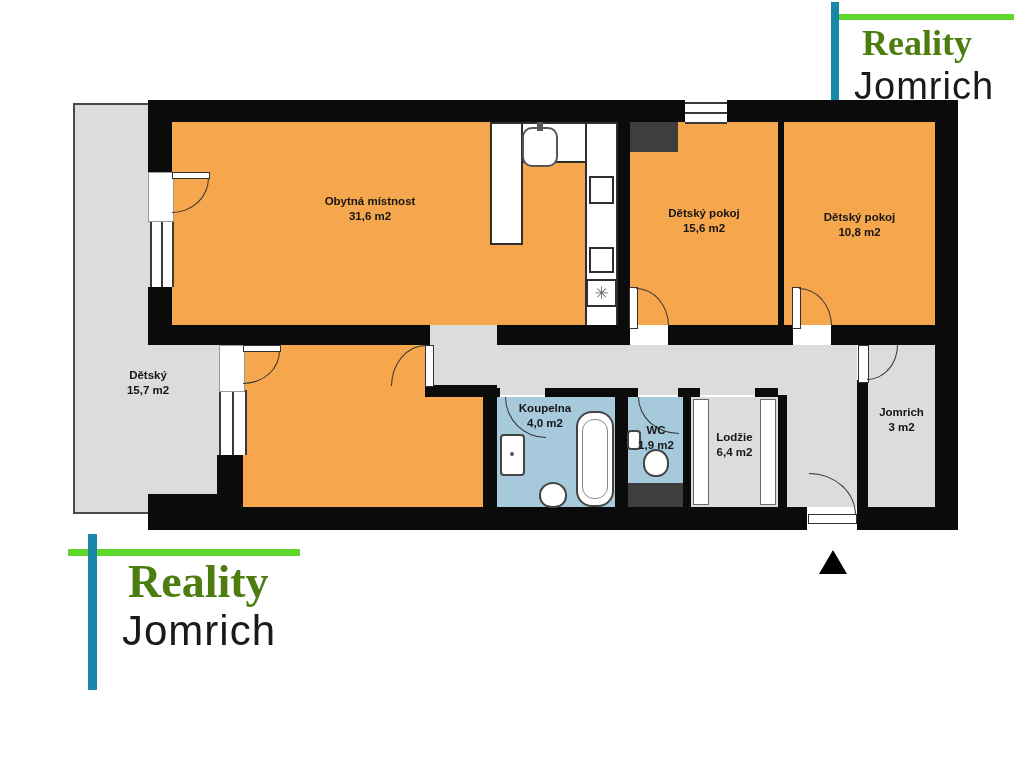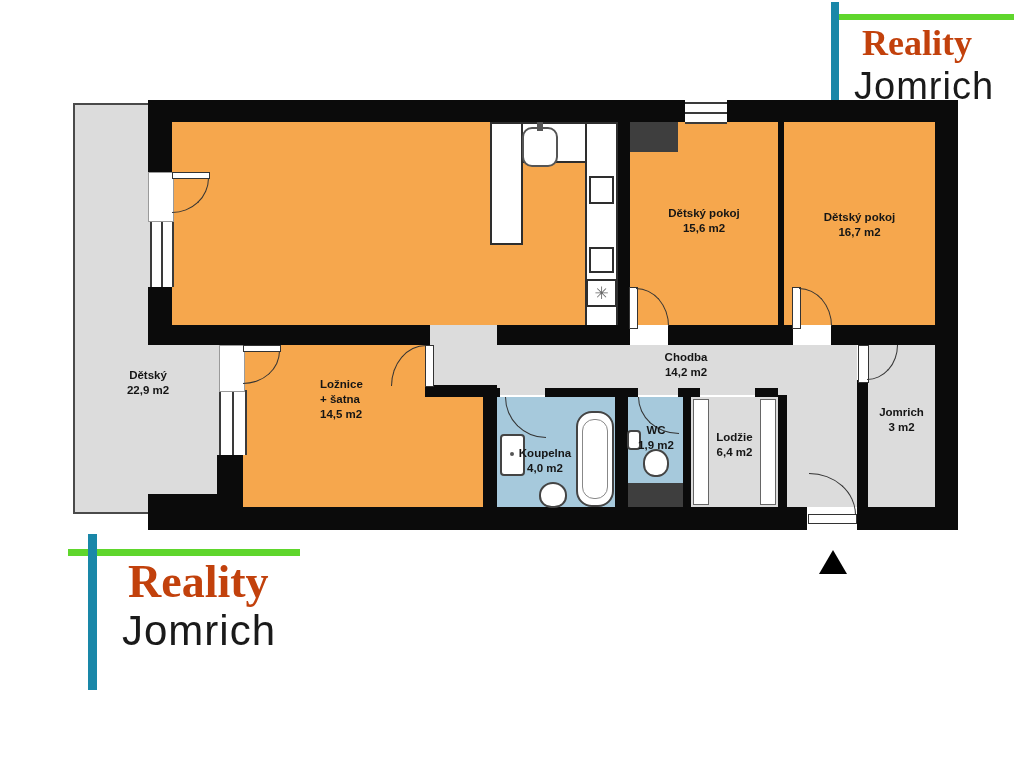--- a/index.html
+++ b/index.html
@@ -29,21 +29,21 @@
   .arc.bl{border-bottom:1.5px solid #333;border-left:1.5px solid #333;border-bottom-left-radius:100% 100%;}
   
   .counter{position:absolute;background:#fff;border:2px solid #2e2e2e;box-sizing:border-box;}
   .fix{position:absolute;background:#fff;border:2px solid #444;box-sizing:border-box;}
   .hob{position:absolute;background:#fff;border:2px solid #2e2e2e;box-sizing:border-box;
        text-align:center;color:#666;font-size:17px;line-height:26px;}
   .closet{position:absolute;background:#fff;border:1px solid #666;box-sizing:border-box;}
   
   .logo-green{position:absolute;background:#5FD62C;}
   .logo-teal{position:absolute;background:#1987A8;}
-  .reality{position:absolute;font-family:"Liberation Serif",serif;font-weight:600;color:#c2410c;}
+  .reality{position:absolute;font-family:"Liberation Serif",serif;font-weight:600;color:#4d7c0f;}
   .jomrich{position:absolute;font-family:"Liberation Sans",sans-serif;font-weight:500;color:#1a1a1a;letter-spacing:1px;}
   .tri{position:absolute;width:0;height:0;border-left:14px solid transparent;border-right:14px solid transparent;border-bottom:24px solid #000;}
 </style>
 </head>
 <body>
 
 <div id="stage">
 
   <div class="logo-green" style="left:836px;top:14px;width:178px;height:6px;"></div>
   <div class="logo-teal" style="left:831px;top:2px;width:8px;height:116px;"></div>
@@ -150,42 +150,37 @@
   <div class="fix" style="left:500px;top:434px;width:25px;height:42px;border-radius:4px;"></div>
   <div class="abs" style="left:510px;top:452px;width:4px;height:4px;background:#555;border-radius:50%;"></div>
   <div class="fix" style="left:539px;top:482px;width:28px;height:26px;border-radius:50% 50% 45% 45%;"></div>
 
   <div class="fix" style="left:627px;top:430px;width:14px;height:20px;border-radius:4px;"></div>
   <div class="fix" style="left:643px;top:449px;width:26px;height:28px;border-radius:50% 50% 45% 45%;"></div>
 
   <div class="closet" style="left:693px;top:399px;width:16px;height:106px;"></div>
   <div class="closet" style="left:760px;top:399px;width:16px;height:106px;"></div>
 
+  <div class="lbl" style="left:280px;top:194px;width:180px;">
+    <span class="nm">Obytná místnost</span>
+    <span class="ar">31,6 m2</span>
+  </div>
   <div class="lbl" style="left:630px;top:206px;width:148px;">
     <span class="nm">Dětský pokoj</span>
     <span class="ar">15,6 m2</span>
   </div>
   <div class="lbl" style="left:784px;top:210px;width:151px;">
     <span class="nm">Dětský pokoj</span>
-    <span class="ar">16,7 m2</span>
+    <span class="ar">10,8 m2</span>
   </div>
   <div class="lbl" style="left:98px;top:368px;width:100px;">
     <span class="nm">Dětský</span>
-    <span class="ar">22,9 m2</span>
+    <span class="ar">15,7 m2</span>
   </div>
-  <div class="lbl" style="left:320px;top:377px;width:110px;text-align:left;">
-    <span class="nm">Ložnice</span>
-    <span class="nm">+ šatna</span>
-    <span class="ar">14,5 m2</span>
-  </div>
-  <div class="lbl" style="left:611px;top:350px;width:150px;">
-    <span class="nm">Chodba</span>
-    <span class="ar">14,2 m2</span>
-  </div>
-  <div class="lbl" style="left:500px;top:446px;width:90px;">
+  <div class="lbl" style="left:500px;top:401px;width:90px;">
     <span class="nm">Koupelna</span>
     <span class="ar">4,0 m2</span>
   </div>
   <div class="lbl" style="left:630px;top:423px;width:52px;">
     <span class="nm">WC</span>
     <span class="ar">1,9 m2</span>
   </div>
   <div class="lbl" style="left:691px;top:430px;width:87px;">
     <span class="nm">Lodžie</span>
     <span class="ar">6,4 m2</span>

